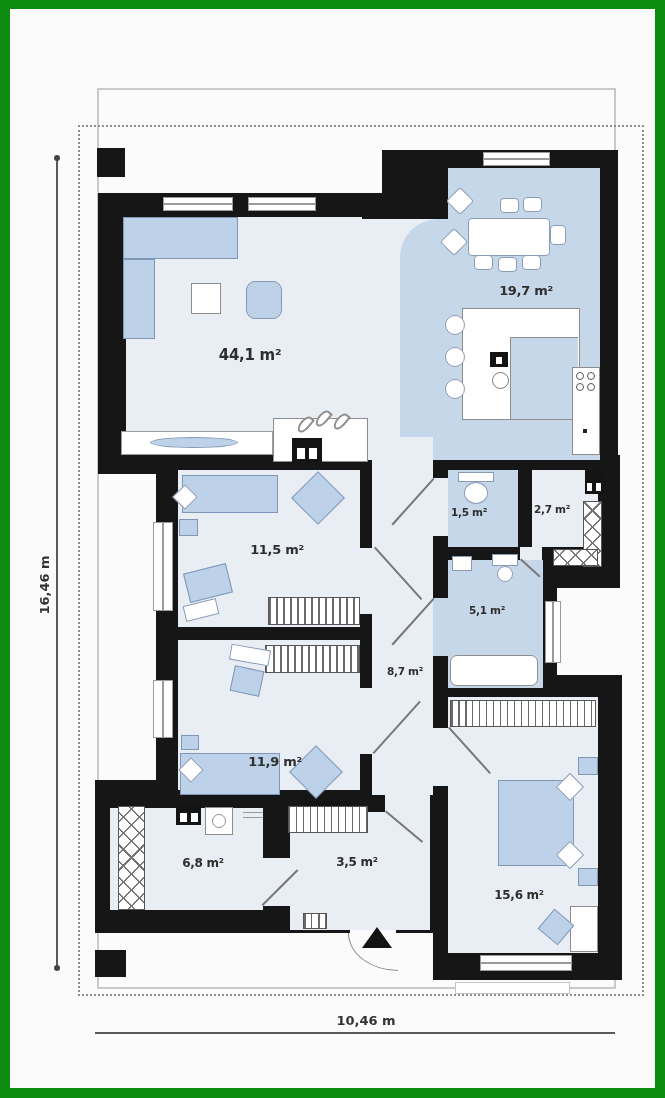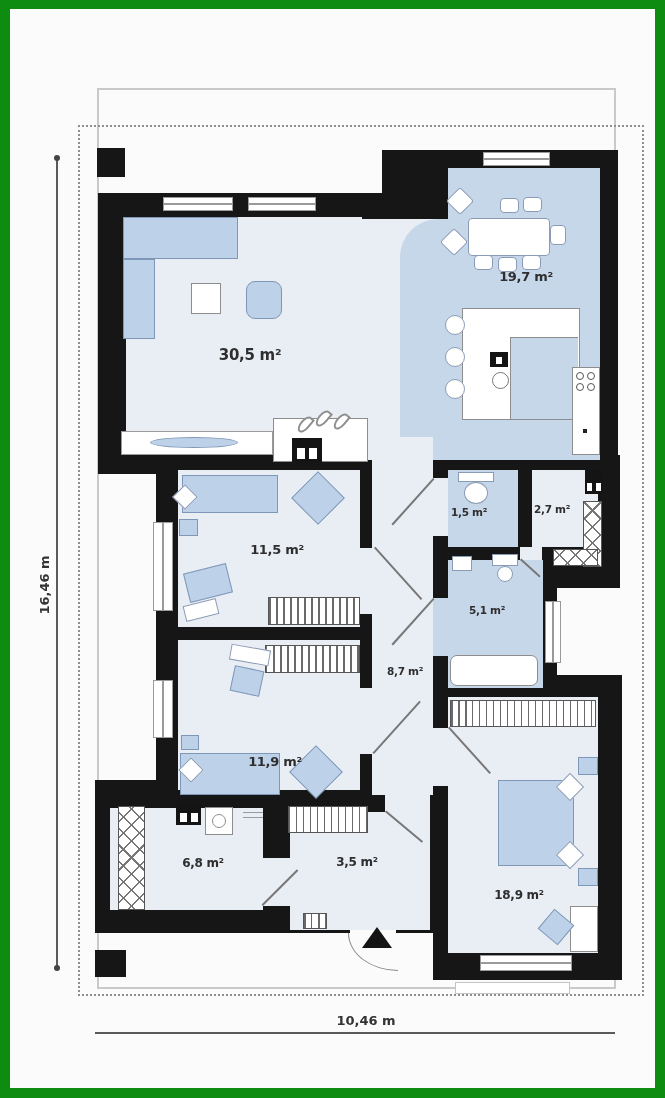--- a/index.html
+++ b/index.html
@@ -186,31 +186,31 @@
 
     <div class="hatch-v" style="left:440px;top:691px;width:146px;height:27px;"></div>
     <div class="furn-b" style="left:488px;top:771px;width:76px;height:86px;"></div>
     <div class="furn-w" style="left:550px;top:768px;width:20px;height:20px;border-color:#8a9bb5;transform:rotate(45deg);"></div>
     <div class="furn-w" style="left:550px;top:836px;width:20px;height:20px;border-color:#8a9bb5;transform:rotate(45deg);"></div>
     <div class="furn-b" style="left:568px;top:748px;width:20px;height:18px;"></div>
     <div class="furn-b" style="left:568px;top:859px;width:20px;height:18px;"></div>
     <div class="furn-w" style="left:560px;top:897px;width:28px;height:46px;border-color:#8d8d8d;"></div>
     <div class="furn-b" style="left:533px;top:905px;width:26px;height:26px;transform:rotate(40deg);"></div>
 
-    <div class="roomlabel lab-xl" style="left:240px;top:346px;">30,5 m²</div>
-    <div class="roomlabel lab-l" style="left:516px;top:267px;">19,7 m²</div>
+    <div class="roomlabel lab-xl" style="left:240px;top:346px;">44,1 m²</div>
+    <div class="roomlabel lab-l" style="left:516px;top:281px;">19,7 m²</div>
     <div class="roomlabel lab-l" style="left:267px;top:540px;">11,5 m²</div>
     <div class="roomlabel lab-s" style="left:459px;top:503px;">1,5 m²</div>
     <div class="roomlabel lab-s" style="left:542px;top:500px;">2,7 m²</div>
     <div class="roomlabel lab-s" style="left:477px;top:601px;">5,1 m²</div>
     <div class="roomlabel lab-s" style="left:395px;top:662px;">8,7 m²</div>
     <div class="roomlabel lab-l" style="left:265px;top:752px;">11,9 m²</div>
     <div class="roomlabel lab-m" style="left:193px;top:854px;">6,8 m²</div>
     <div class="roomlabel lab-m" style="left:347px;top:853px;">3,5 m²</div>
-    <div class="roomlabel lab-m" style="left:509px;top:886px;">18,9 m²</div>
+    <div class="roomlabel lab-m" style="left:509px;top:886px;">15,6 m²</div>
 
     <div class="dimline" style="left:46px;top:149px;width:2px;height:810px;"></div>
     <div class="dimdot" style="left:44px;top:146px;"></div>
     <div class="dimdot" style="left:44px;top:956px;"></div>
     <div class="dimlabel" style="left:34px;top:576px;transform:translate(-50%,-50%) rotate(-90deg);">16,46 m</div>
     <div class="dimline" style="left:85px;top:1023px;width:520px;height:2px;"></div>
     <div class="dimlabel" style="left:356px;top:1011px;">10,46 m</div>
 
     <div class="dotted" style="left:68px;top:116px;width:562px;height:867px;"></div>
   </div>

